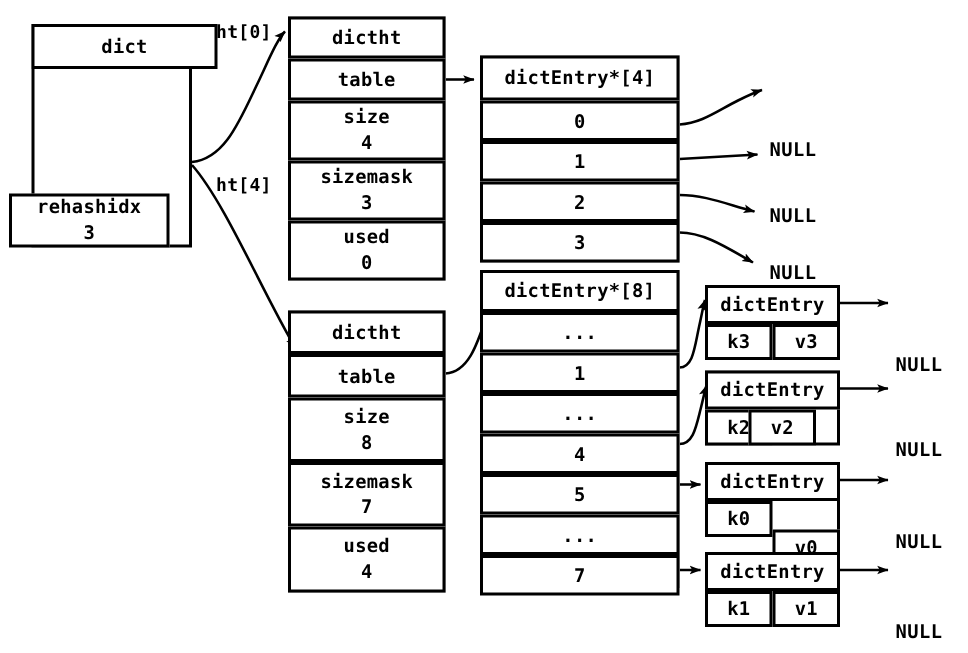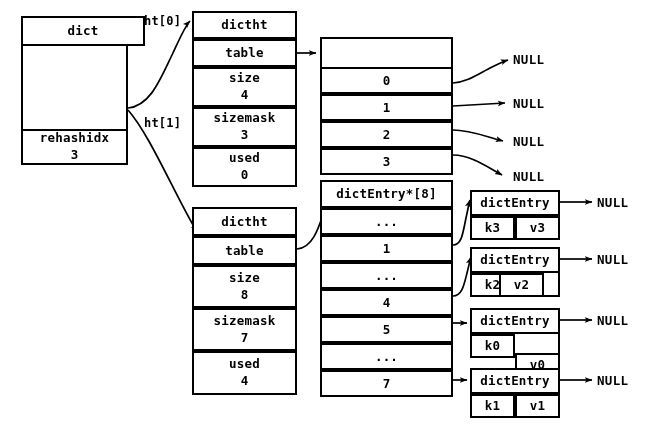--- a/index.html
+++ b/index.html
@@ -46,20 +46,21 @@
     white-space: nowrap;
     letter-spacing: 0.2px;
   }
   .nulltext {
     position: absolute;
     font-size: 12.5px;
     font-weight: bold;
     color: #000;
     white-space: nowrap;
     letter-spacing: 0.3px;
+    margin-top: 40px;
   }
   svg.wires {
     position: absolute;
     left: 0; top: 0;
     width: 645px;
     height: 435px;
     pointer-events: none;
   }
 </style>
 </head>
@@ -102,27 +103,27 @@
     <path d="M560,259 L592,259" fill="none" stroke="#000" stroke-width="1.7" marker-end="url(#ah)"></path>
     <path d="M560,320 L592,320" fill="none" stroke="#000" stroke-width="1.7" marker-end="url(#ah)"></path>
     <path d="M560,380 L592,380" fill="none" stroke="#000" stroke-width="1.7" marker-end="url(#ah)"></path>
   </svg>
 
   <div class="box" style="left:21px; top:16px; width:107px; height:149px;"></div>
 
   <div class="cell" style="left:21px; top:16px; width:124px; height:30px;">
     <span>dict</span>
   </div>
-  <div class="cell two-line" style="left:21px; top:129px; width:107px; height:36px;">
+  <div class="cell two-line" style="left:6px; top:129px; width:107px; height:36px;">
     <span>rehashidx</span>
     <span class="v">3</span>
   </div>
 
   <div class="label" style="left:144px; top:14px;">ht[0]</div>
-  <div class="label" style="left:144px; top:116px;">ht[1]</div>
+  <div class="label" style="left:144px; top:116px;">ht[4]</div>
 
   <div class="box" style="left:192px; top:11px; width:105px; height:176px;"></div>
 
   <div class="cell" style="left:192px; top:11px; width:105px; height:28px;">
     <span>dictht</span>
   </div>
   <div class="cell" style="left:192px; top:39px; width:105px; height:28px;">
     <span>table</span>
   </div>
   <div class="cell two-line" style="left:192px; top:67px; width:105px; height:40px;">
@@ -154,20 +155,23 @@
     <span>sizemask</span>
     <span class="v">7</span>
   </div>
   <div class="cell two-line" style="left:192px; top:351px; width:105px; height:44px;">
     <span>used</span>
     <span class="v">4</span>
   </div>
 
   <div class="box" style="left:320px; top:37px; width:133px; height:138px;"></div>
 
+  <div class="cell" style="left:320px; top:37px; width:133px; height:30px;">
+    <span>dictEntry*[4]</span>
+  </div>
   <div class="cell" style="left:320px; top:67px; width:133px; height:27px;">
     <span>0</span>
   </div>
   <div class="cell" style="left:320px; top:94px; width:133px; height:27px;">
     <span>1</span>
   </div>
   <div class="cell" style="left:320px; top:121px; width:133px; height:27px;">
     <span>2</span>
   </div>
   <div class="cell" style="left:320px; top:148px; width:133px; height:27px;">

